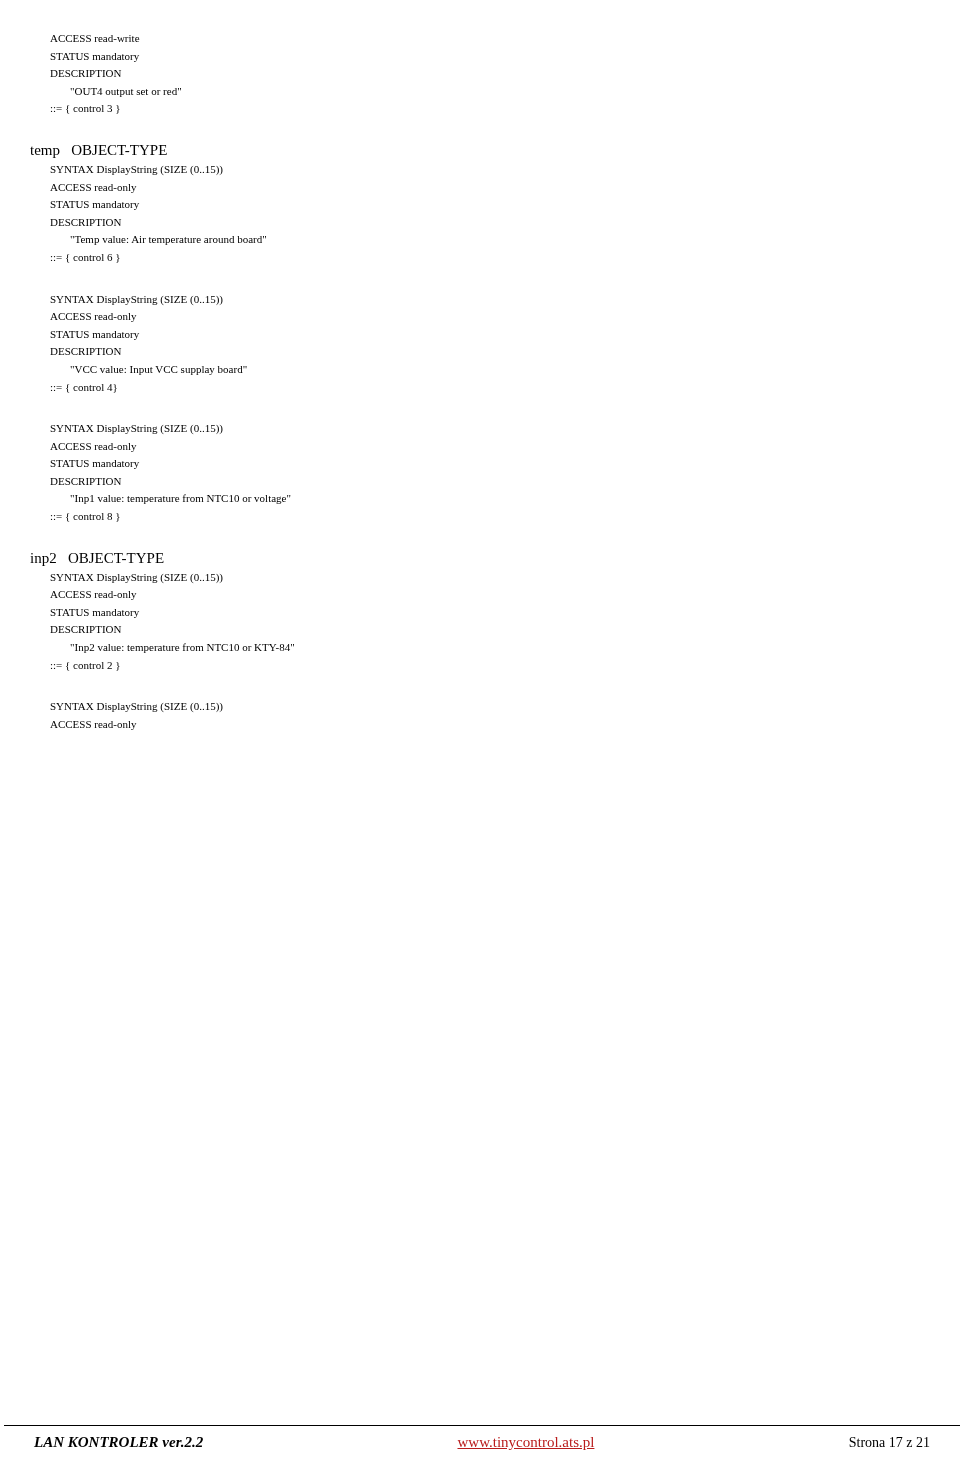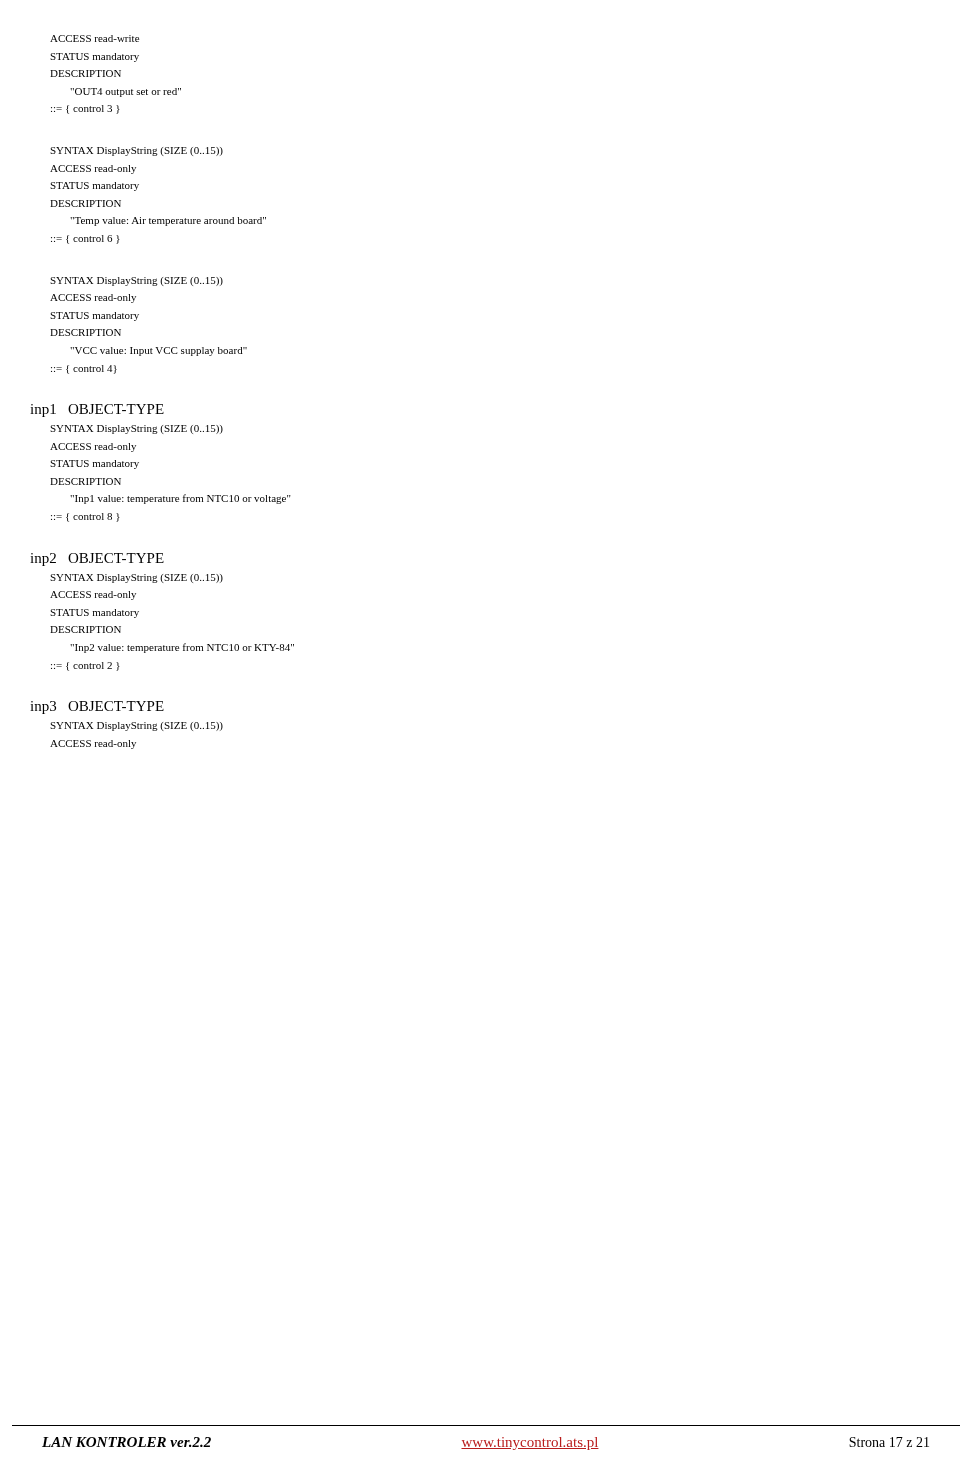--- a/index.html
+++ b/index.html
@@ -38,21 +38,21 @@
       line-height: 1.6;
     }
 
     .entry-line.description-value {
       padding-left: 40px;
     }
 
     .footer {
       position: absolute;
       bottom: 20px;
-      left: 12px;
+      left: 4px;
       right: 0;
       display: flex;
       justify-content: space-between;
       align-items: center;
       padding: 0 30px;
       border-top: 1px solid #000;
       padding-top: 8px;
     }
 
     .footer-left {
@@ -78,59 +78,58 @@
 
   <div class="entry">
     <div class="entry-line">ACCESS read-write</div>
     <div class="entry-line">STATUS mandatory</div>
     <div class="entry-line">DESCRIPTION</div>
     <div class="entry-line description-value">"OUT4 output set or red"</div>
     <div class="entry-line">::= { control 3 }</div>
   </div>
 
   <div class="entry">
+    <div class="entry-header">temp&nbsp;&nbsp;&nbsp;OBJECT-TYPE</div>
     <div class="entry-line">SYNTAX DisplayString (SIZE (0..15))</div>
     <div class="entry-line">ACCESS read-only</div>
     <div class="entry-line">STATUS mandatory</div>
     <div class="entry-line">DESCRIPTION</div>
     <div class="entry-line description-value">"Temp value: Air temperature around board"</div>
     <div class="entry-line">::= { control 6 }</div>
   </div>
 
   <div class="entry">
     <div class="entry-line">SYNTAX DisplayString (SIZE (0..15))</div>
     <div class="entry-line">ACCESS read-only</div>
     <div class="entry-line">STATUS mandatory</div>
     <div class="entry-line">DESCRIPTION</div>
     <div class="entry-line description-value">"VCC value: Input VCC supplay board"</div>
     <div class="entry-line">::= { control 4}</div>
   </div>
 
   <div class="entry">
-    <div class="entry-header">inp1&nbsp;&nbsp;&nbsp;OBJECT-TYPE</div>
     <div class="entry-line">SYNTAX DisplayString (SIZE (0..15))</div>
     <div class="entry-line">ACCESS read-only</div>
     <div class="entry-line">STATUS mandatory</div>
     <div class="entry-line">DESCRIPTION</div>
     <div class="entry-line description-value">"Inp1 value: temperature from NTC10 or voltage"</div>
     <div class="entry-line">::= { control 8 }</div>
   </div>
 
   <div class="entry">
     <div class="entry-header">inp2&nbsp;&nbsp;&nbsp;OBJECT-TYPE</div>
     <div class="entry-line">SYNTAX DisplayString (SIZE (0..15))</div>
     <div class="entry-line">ACCESS read-only</div>
     <div class="entry-line">STATUS mandatory</div>
     <div class="entry-line">DESCRIPTION</div>
     <div class="entry-line description-value">"Inp2 value: temperature from NTC10 or KTY-84"</div>
     <div class="entry-line">::= { control 2 }</div>
   </div>
 
   <div class="entry">
-    <div class="entry-header">inp3&nbsp;&nbsp;&nbsp;OBJECT-TYPE</div>
     <div class="entry-line">SYNTAX DisplayString (SIZE (0..15))</div>
     <div class="entry-line">ACCESS read-only</div>
   </div>
 
 </div>
 
 <div class="footer">
   <div class="footer-left">LAN KONTROLER  ver.2.2</div>
   <div class="footer-center">www.tinycontrol.ats.pl</div>
   <div class="footer-right">Strona 17 z 21</div>

